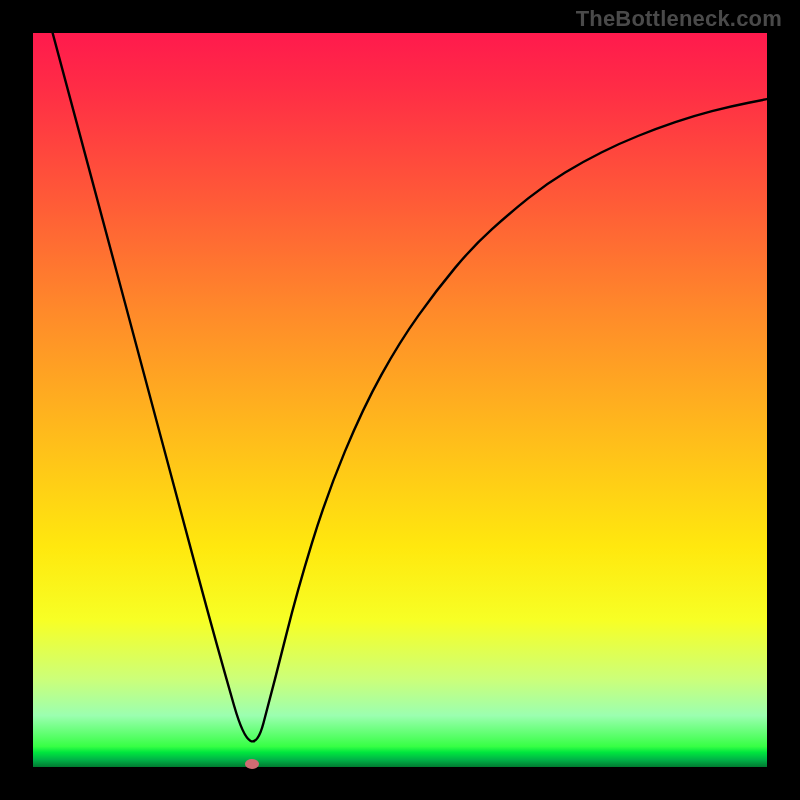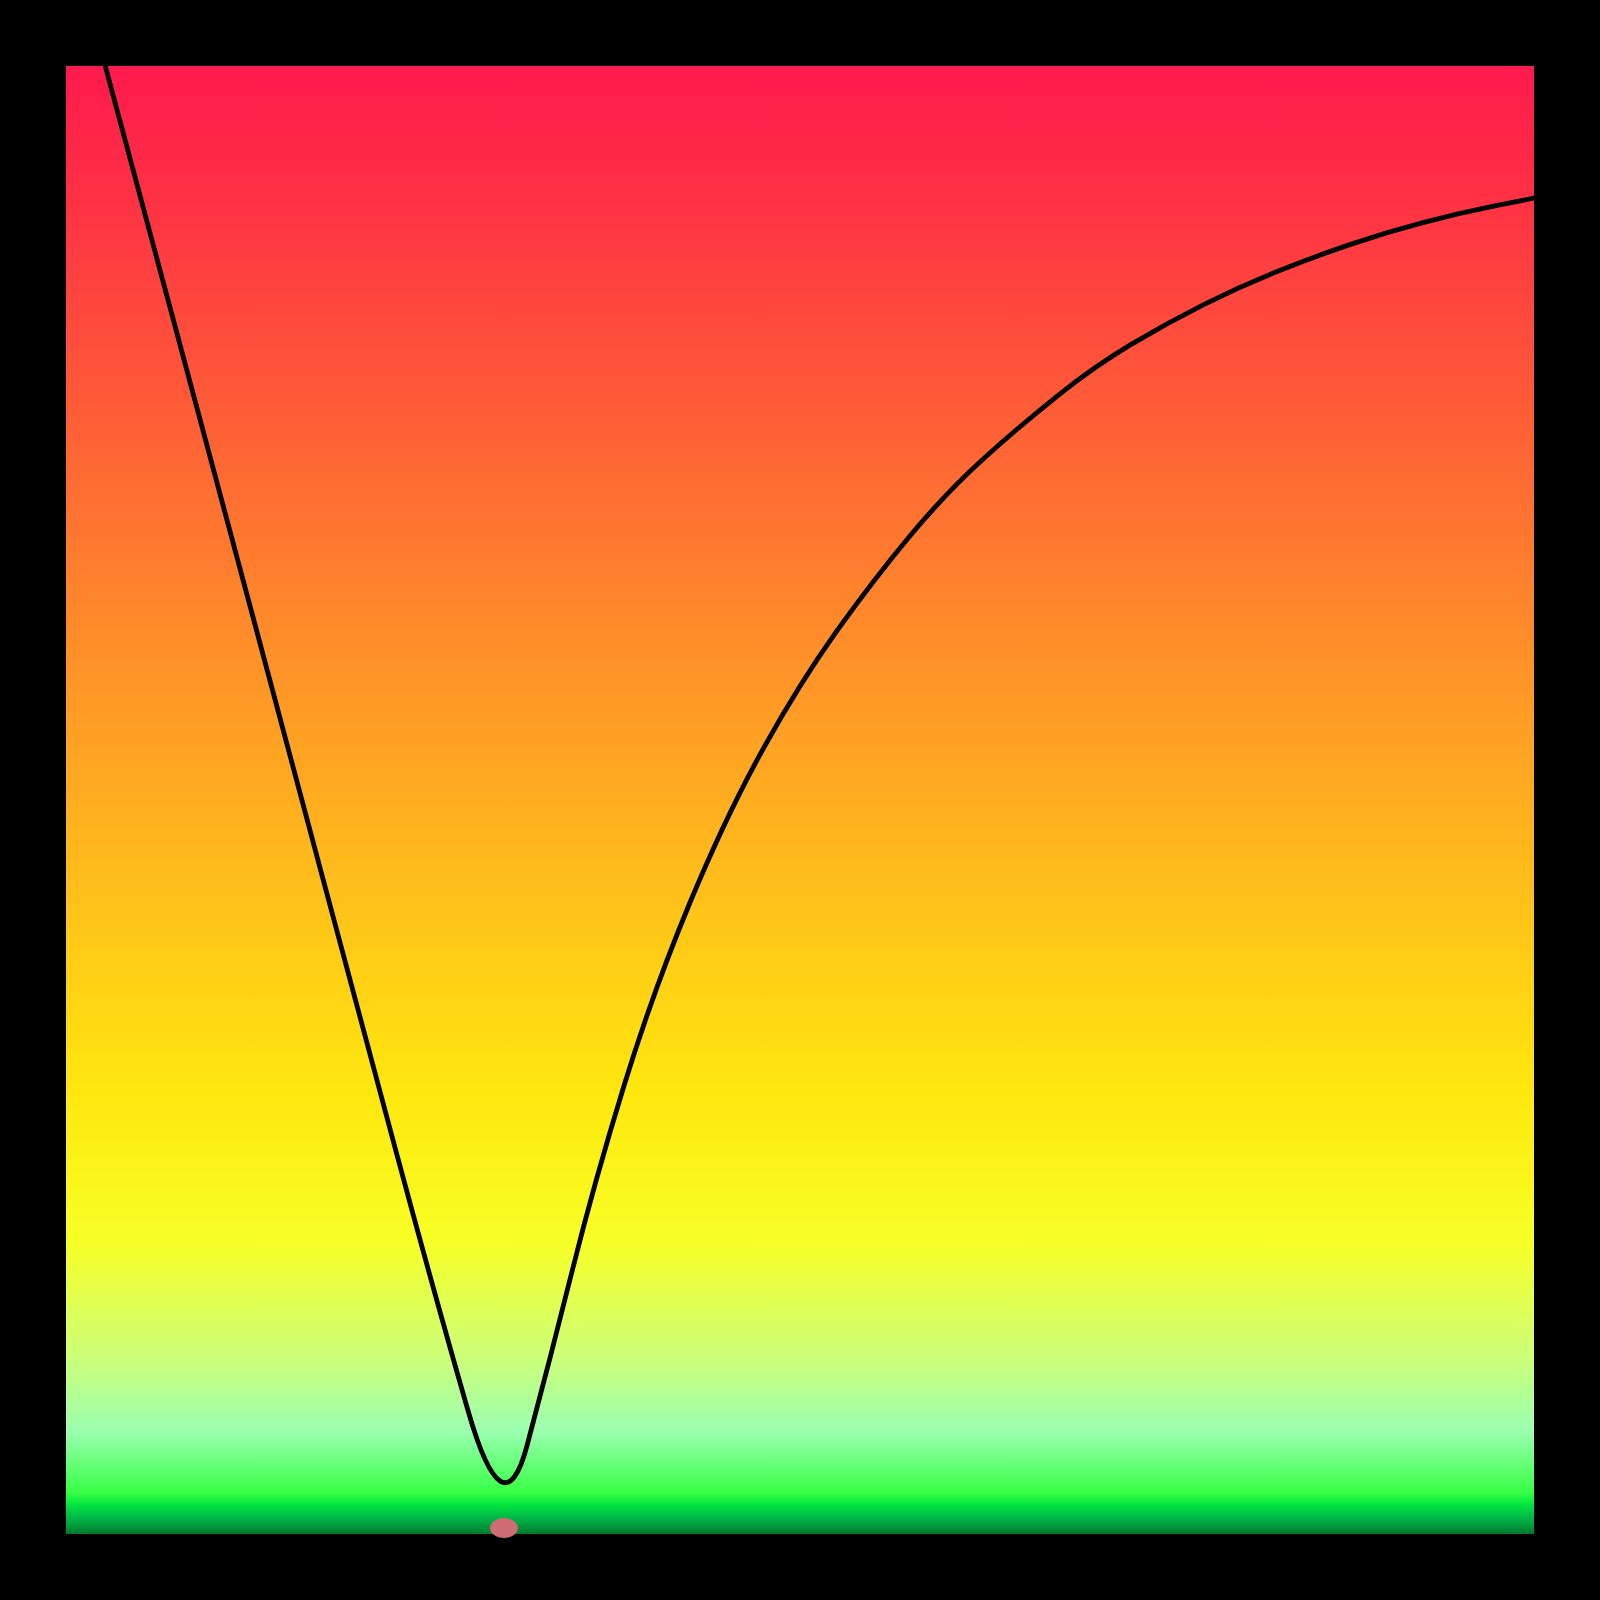--- a/index.html
+++ b/index.html
@@ -70,13 +70,14 @@
 
 <div class="frame">
   <div class="gradient-area"></div>
 
   <svg class="curve-layer" viewBox="0 0 734 734" preserveAspectRatio="none">
     <path fill="none" stroke="#000" stroke-width="2.4" stroke-linecap="round" d="M 0.00 -73.40 Q 0.00 -73.40 18.35 -4.77 Q 36.70 63.86 55.05 132.12 Q 73.40 200.38 91.75 269.01 Q 110.10 337.64 128.45 406.27 Q 146.80 474.90 165.15 543.16 Q 183.50 611.42 201.12 672.71 Q 218.73 734.00 230.48 689.96 Q 242.22 645.92 253.23 601.88 Q 264.24 557.84 278.92 510.13 Q 293.60 462.42 311.95 418.38 Q 330.30 374.34 348.65 341.31 Q 367.00 308.28 385.35 282.59 Q 403.70 256.90 422.05 234.88 Q 440.40 212.86 458.75 196.34 Q 477.10 179.83 495.45 165.15 Q 513.80 150.47 532.15 139.46 Q 550.50 128.45 568.85 119.28 Q 587.20 110.10 605.55 102.76 Q 623.90 95.42 642.25 89.18 Q 660.60 82.94 678.95 78.17 Q 697.30 73.40 715.65 69.73 T 734.00 66.06 " id="curve-path"></path>
   </svg>
 
   <div class="marker" id="min-marker" style="left: 251.732px; top: 764px;"></div>
 
+  <div class="watermark">TheBottleneck.com</div>
 </div>
 
 </body></html>

